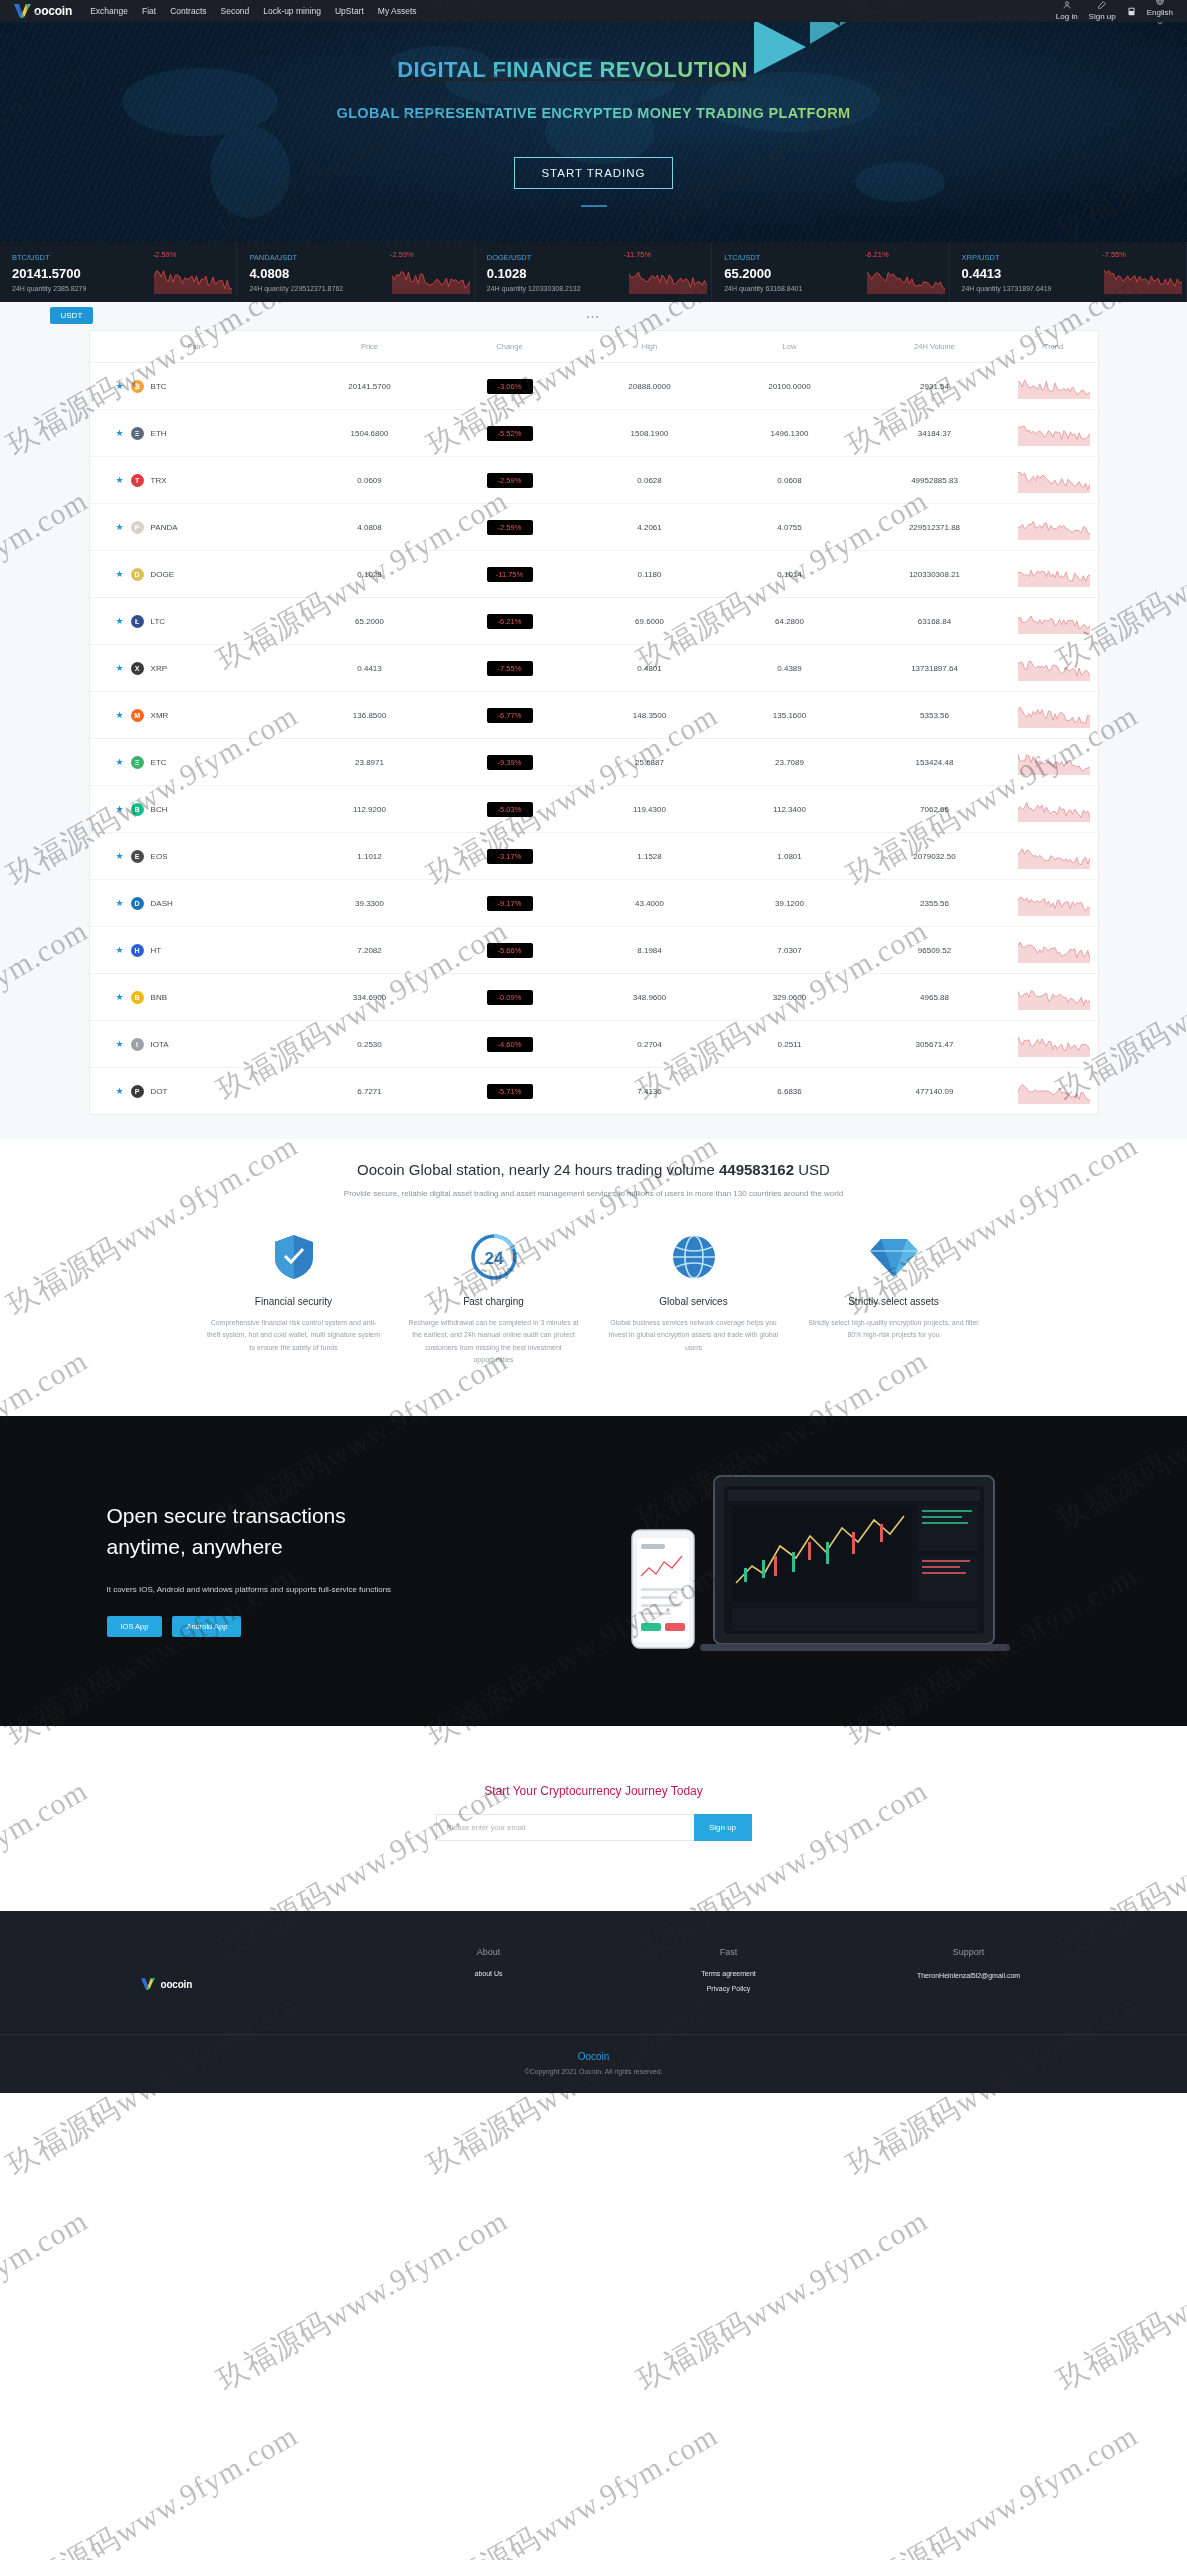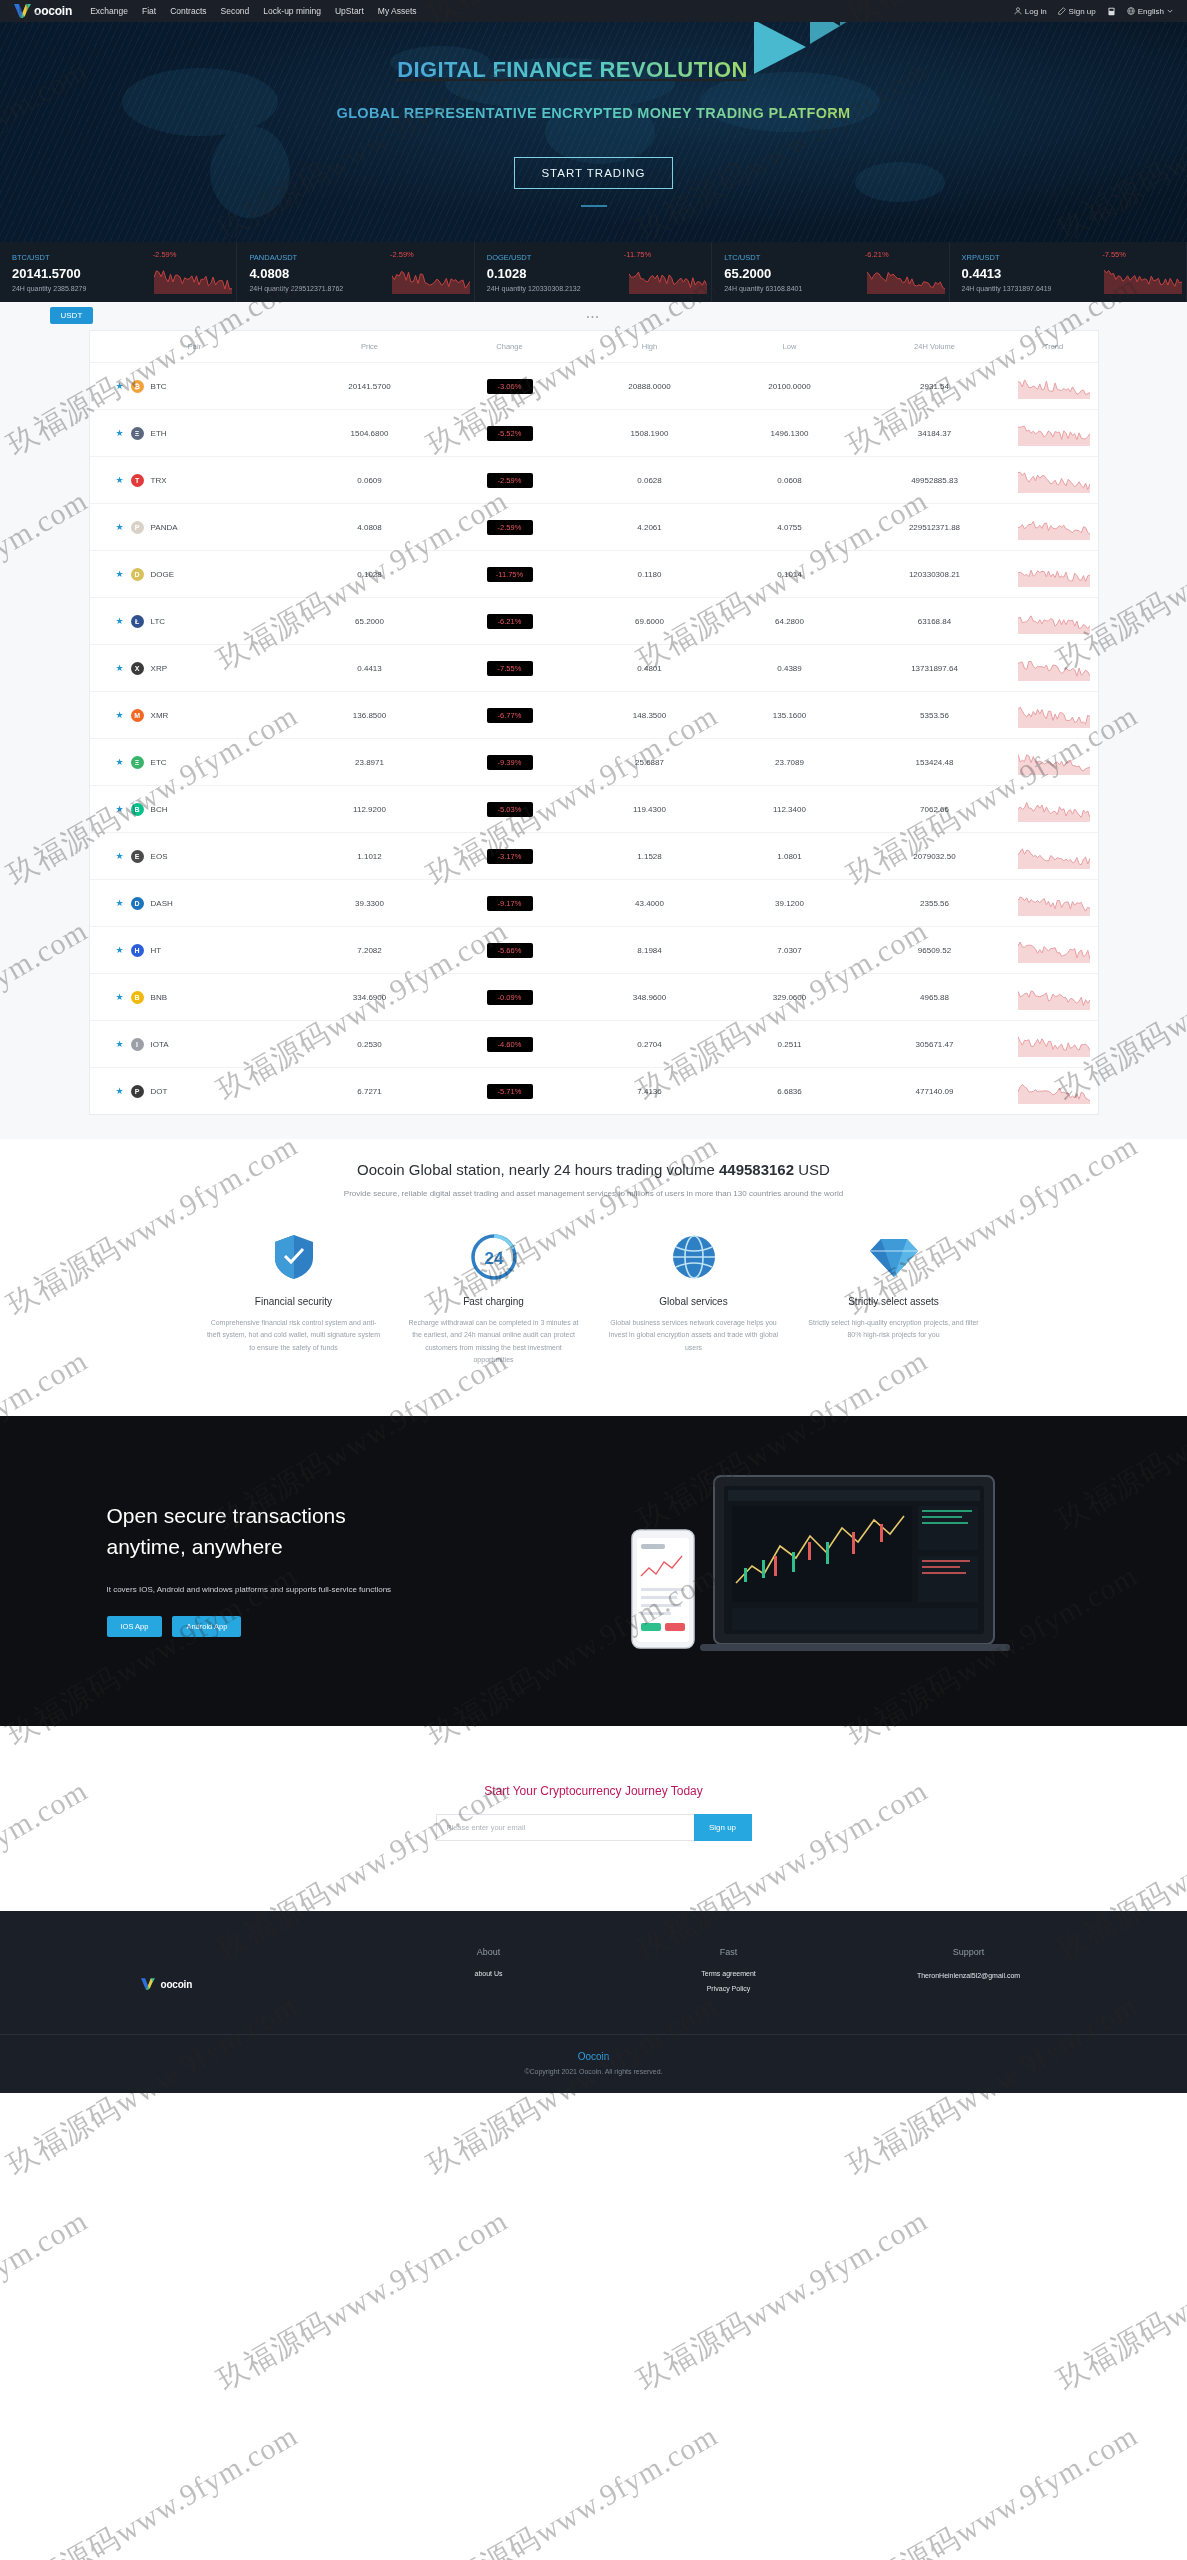--- a/index.html
+++ b/index.html
@@ -42,21 +42,21 @@
     position: relative;
     z-index: 5;
   }
   .logo { display: flex; align-items: center; gap: 3px; margin-right: 18px; }
   .logo-mark { width: 17px; height: 14px; position: relative; }
   .logo-mark svg { display: block; }
   .logo-text { color: #fff; font-size: 12px; font-weight: bold; letter-spacing: -0.2px; }
   .nav { display: flex; align-items: center; gap: 14px; }
   .nav a { color: #d8dbe0; font-size: 8.5px; text-decoration: none; }
   .top-right { margin-left: auto; display: flex; align-items: center; gap: 11px; }
-  .top-right .item { display: flex; align-items: center; gap: 3px; color: #d8dbe0; font-size: 8px; cursor: pointer; }
+  .top-right .item { display: flex; align-items: center; gap: 3px; color: #d8dbe0; font-size: 8px; cursor: pointer; flex-direction: column; }
   .top-right .item svg { display: block; }
 
   
   .hero {
     height: 220px;
     background:
       radial-gradient(ellipse at 62% 40%, rgba(20,60,90,0.55) 0%, rgba(8,22,38,0) 62%),
       linear-gradient(135deg, #08192b 0%, #0a1b2e 45%, #071524 100%);
     position: relative;
     overflow: hidden;

